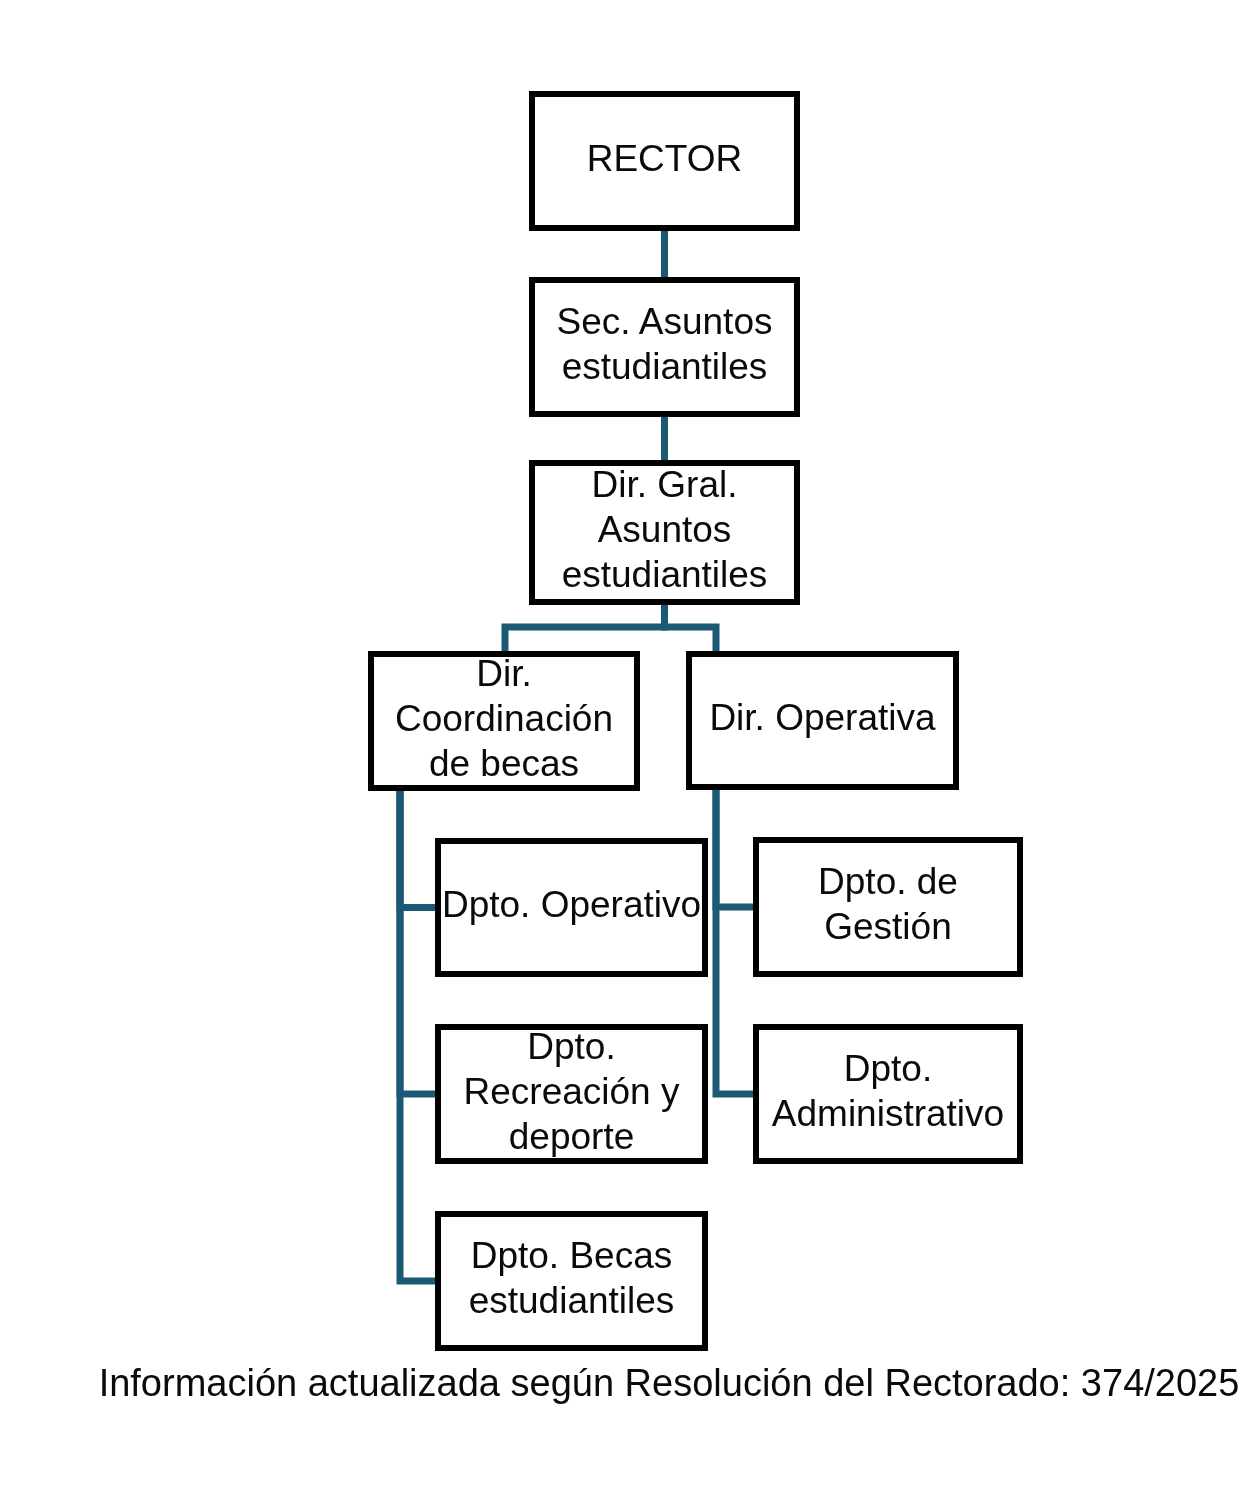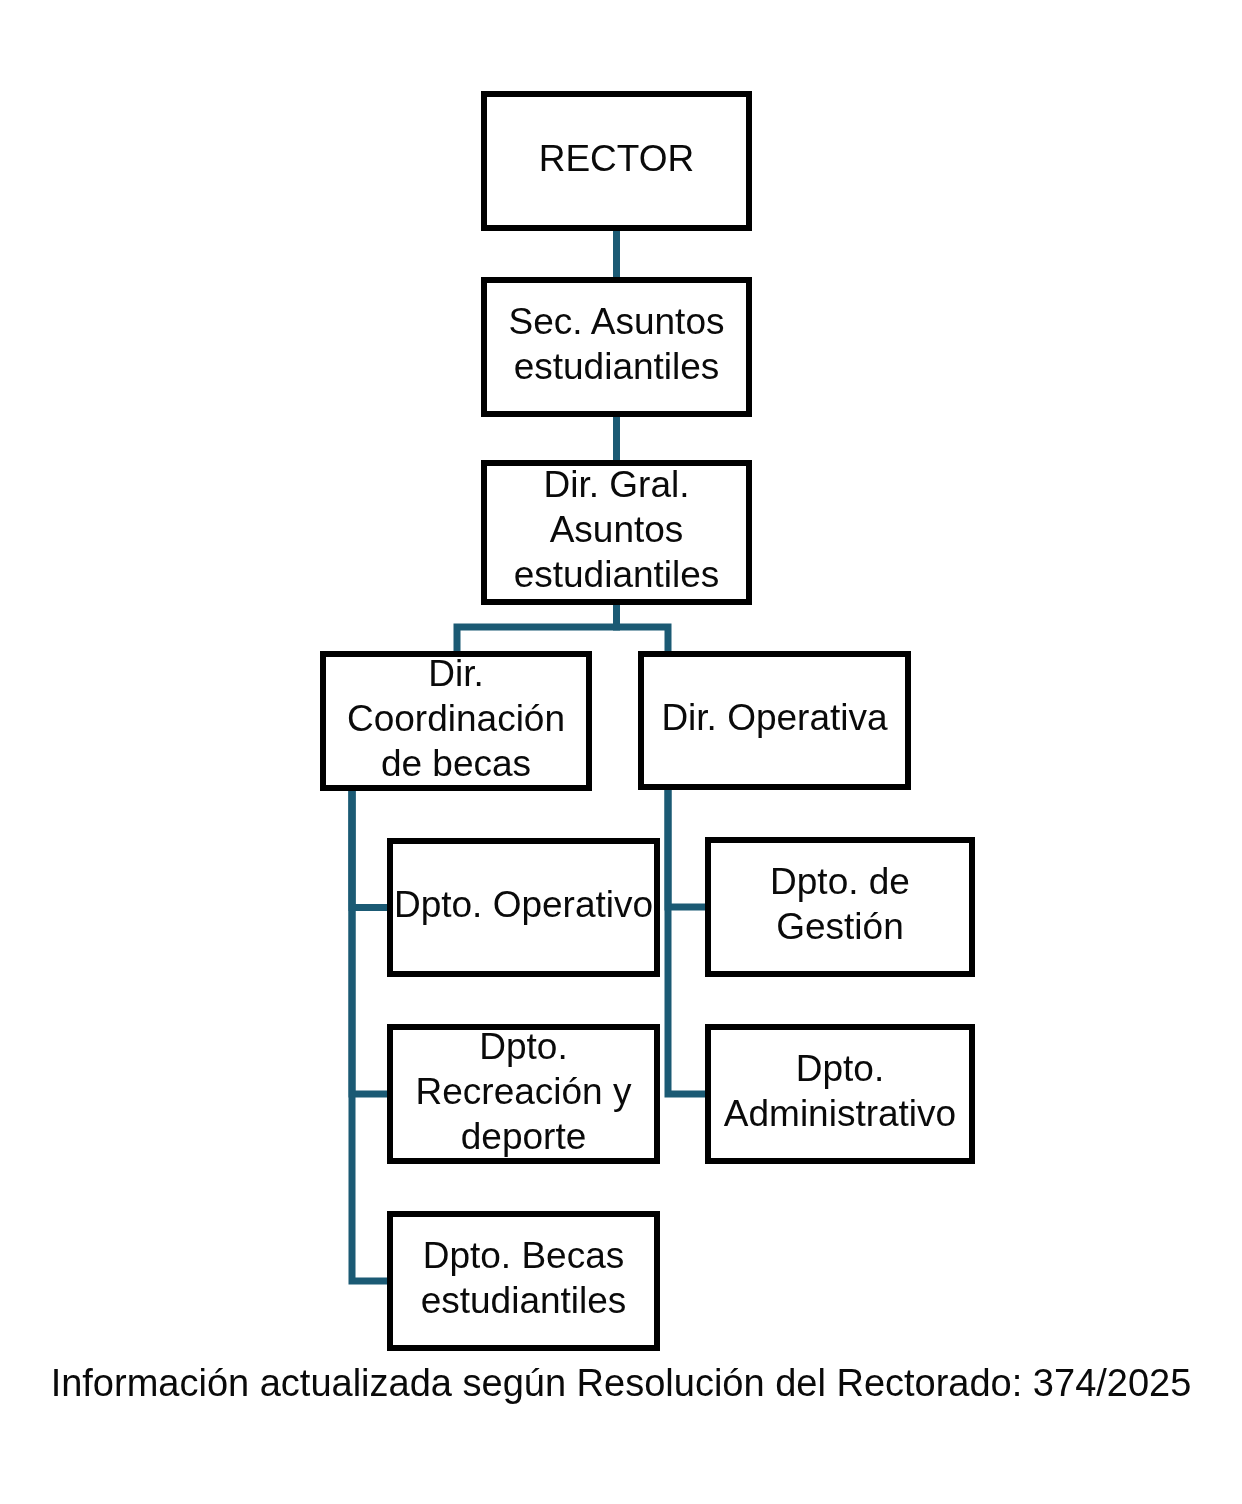--- a/index.html
+++ b/index.html
@@ -11,20 +11,21 @@
   body {
     width: 1242px;
     height: 1504px;
     font-family: "Liberation Sans", sans-serif;
     overflow: hidden;
   }
   #chart-root {
     position: relative;
     width: 1049px;
     height: 1504px;
+    padding-left: 48px;
   }
   svg#org-svg {
     display: block;
     width: 1242px;
     height: 1504px;
   }
   .node-box {
     fill: #ffffff;
     stroke: #000000;
     stroke-width: 6;

